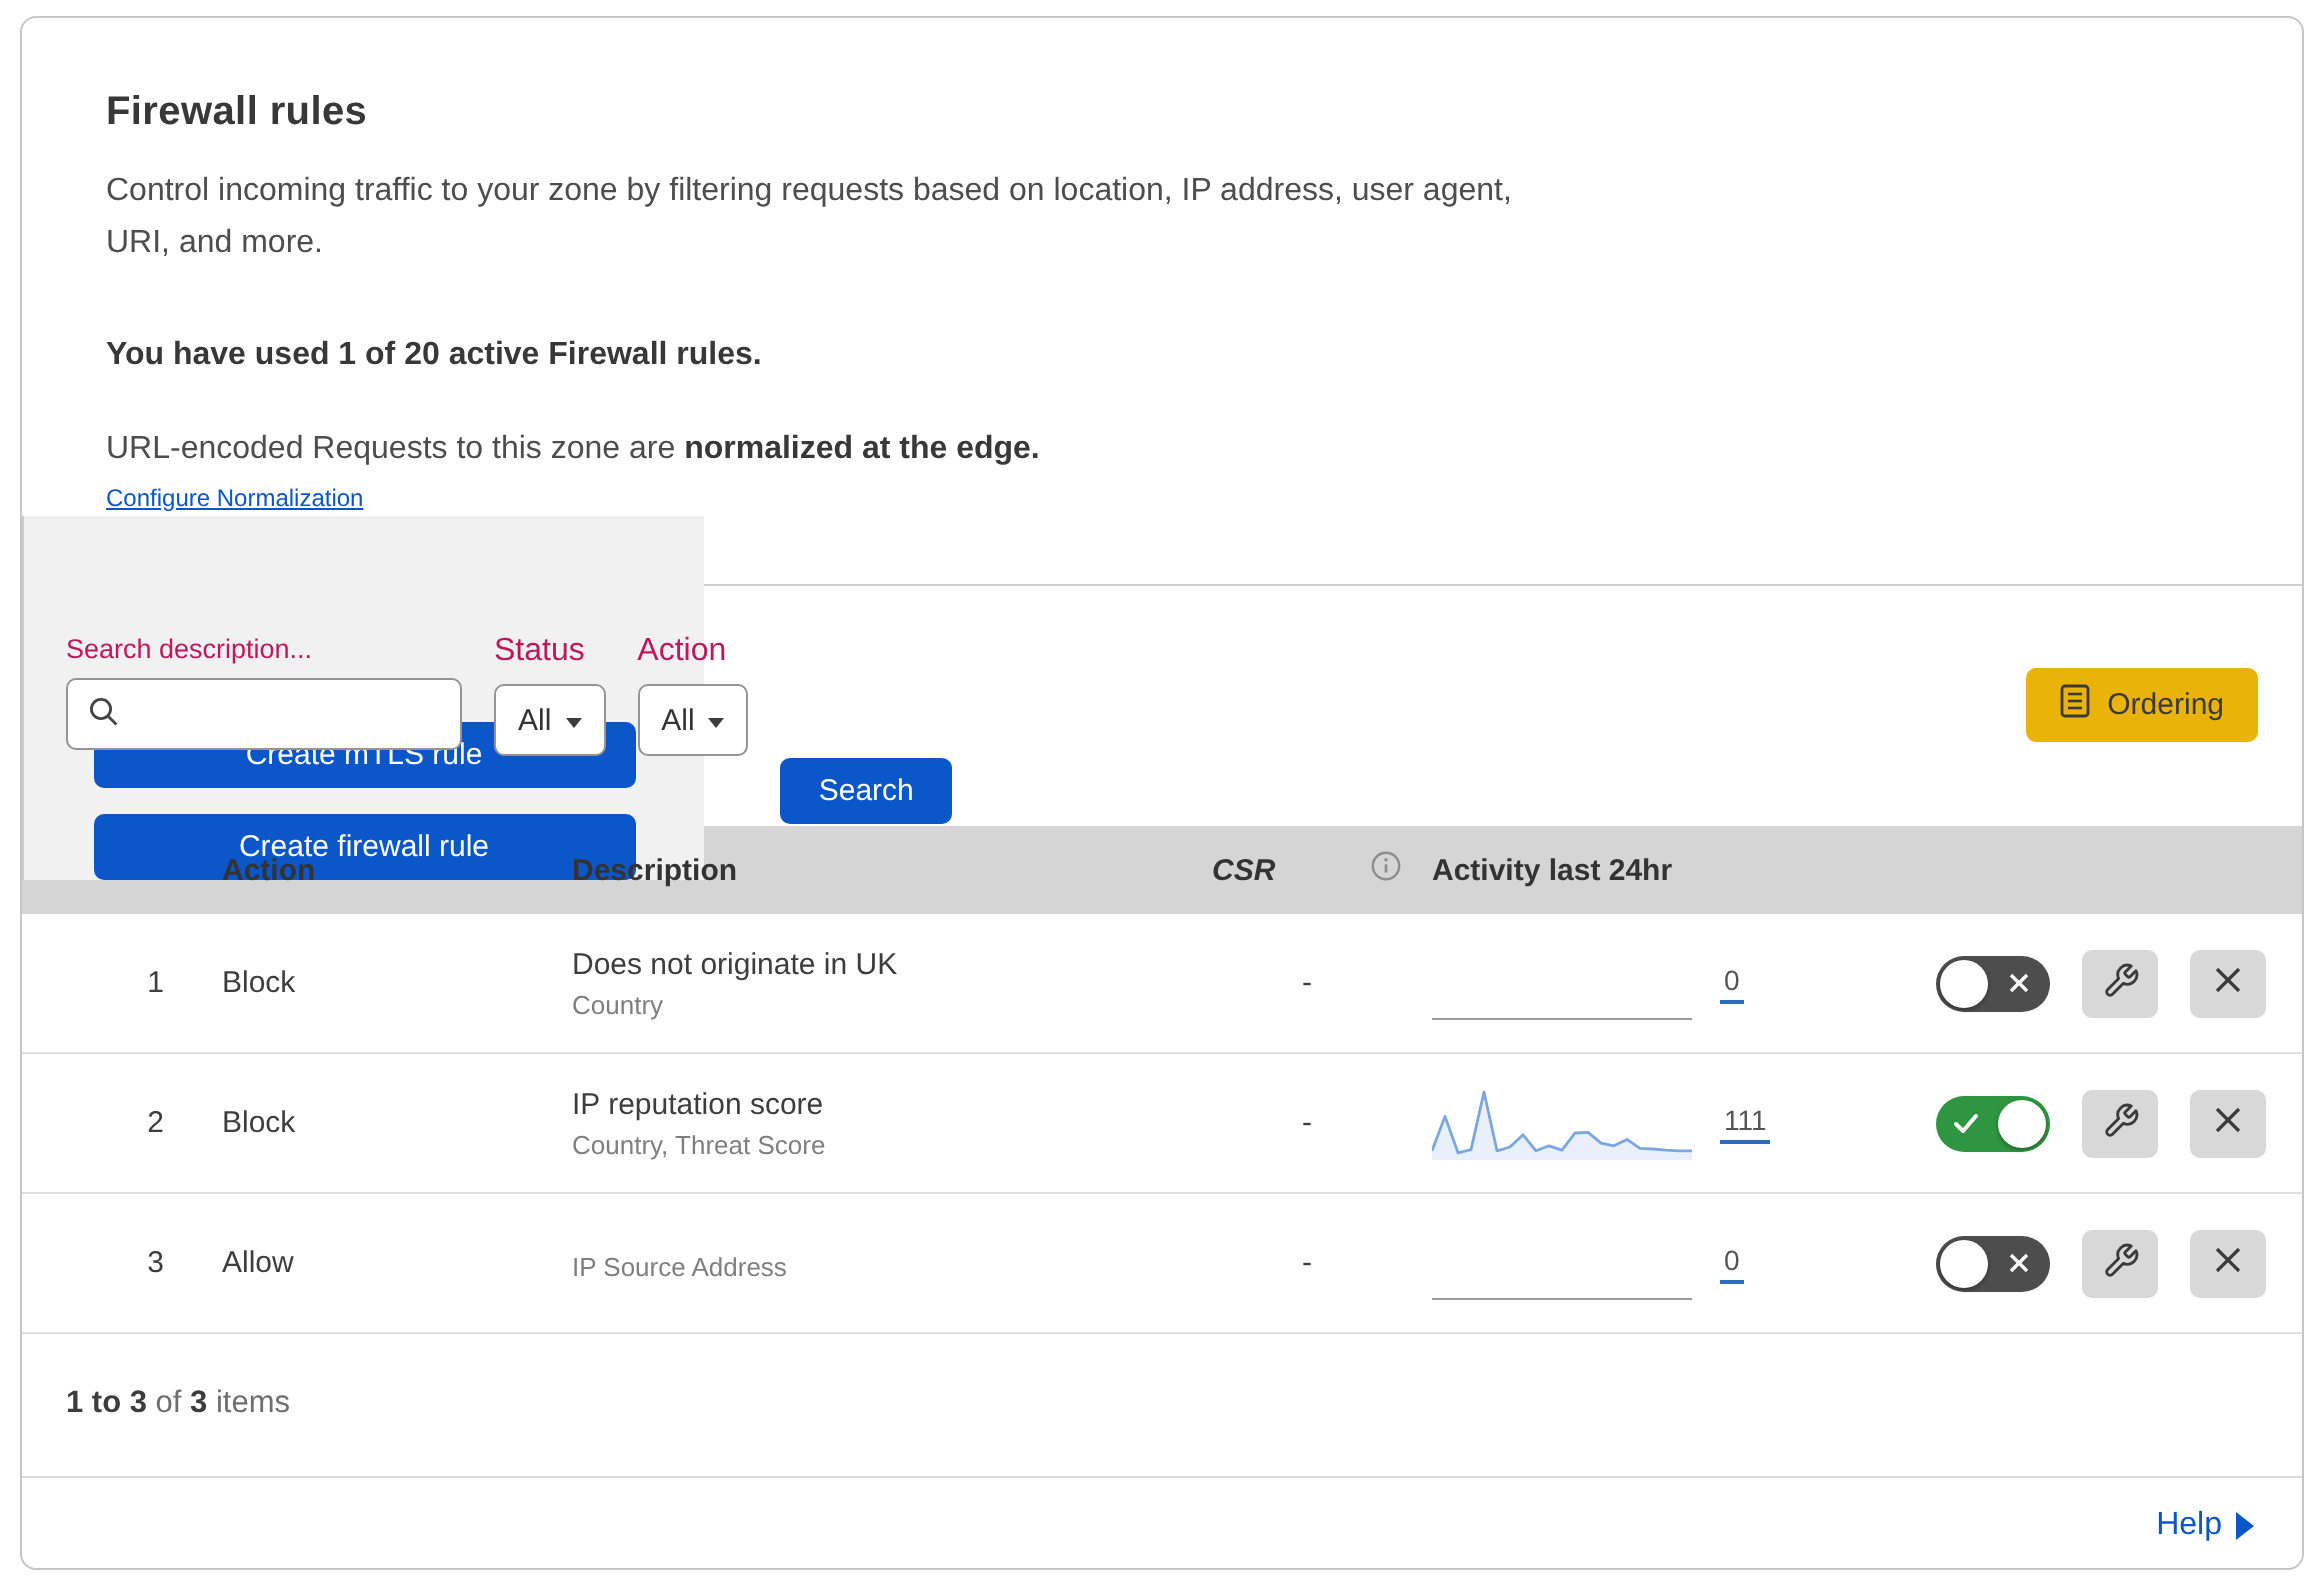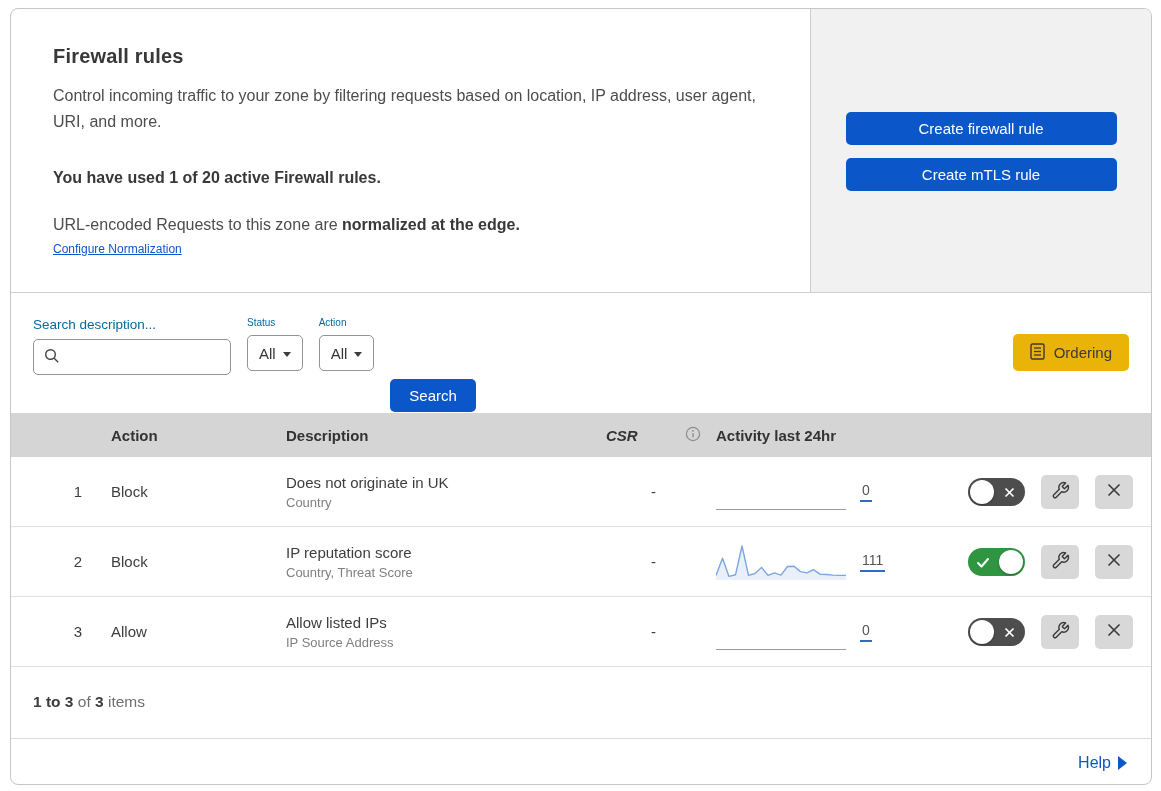--- a/index.html
+++ b/index.html
@@ -3,40 +3,40 @@
 <meta charset="utf-8">
 <style>
   * { margin:0; padding:0; box-sizing:border-box; }
   html,body { width:1161px; height:791px; background:#ffffff;
     font-family:"Liberation Sans", sans-serif; color:#3d3d3d; }
   .card {
     position:absolute; left:10px; top:8px; width:1142px; height:777px;
     background:#fff; border:1px solid #c6c6c6; border-radius:8px; overflow:hidden;
   }
   
-  .header { display:flex; height:284px; border-bottom:1px solid #cfcfcf; }
+  .header { display:flex; height:284px; border-bottom:1px solid #cfcfcf;flex-direction:column; }
   .header-left { flex:1; padding:36px 42px 0 42px; }
   .header-right { width:341px; background:#f1f1f1; border-left:1px solid #cccccc;
     padding-top:103px; display:flex; flex-direction:column; align-items:center; gap:13px; }
   .page-title { font-size:20px; font-weight:600; color:#383838; letter-spacing:.2px; }
   .desc { margin-top:15px; font-size:16px; color:#4d4d4d; line-height:1.65; max-width:715px; }
   .usage { margin-top:33px; font-size:16px; font-weight:700; color:#383838; }
   .norm { margin-top:29px; font-size:16px; color:#4d4d4d; }
   .norm b { color:#383838; }
   .link { display:inline-block; margin-top:8px; font-size:12px; color:#0b57c9;
     text-decoration:underline; cursor:pointer; }
   .btn-primary {
     width:271px; height:33px; background:#0b57c9; color:#fff; border:none;
     border-radius:5px; font-size:15px; font-family:inherit; cursor:pointer; }
   
   .filterbar { position:relative; height:120px; padding:24px 22px 0 22px;
     display:flex; align-items:flex-start; gap:16px; }
   .fgroup { display:flex; flex-direction:column; }
-  .flabel { font-size:13.5px; color:#0369a1; margin-bottom:7px; }
-  .flabel-lg { font-size:10px; }
+  .flabel { font-size:13.5px; color:#be185d; margin-bottom:7px; }
+  .flabel-lg { font-size:16px; }
   .search-box { position:relative; width:198px; height:36px; }
   .search-box input { width:100%; height:100%; border:1px solid #949494; border-radius:5px;
     padding:0 10px 0 36px; font-size:14px; font-family:inherit; color:#333; background:#fff; }
   .search-box .mag { position:absolute; left:11px; top:9px; }
   .select { height:36px; border:1px solid #949494; border-radius:5px; background:#fff;
     display:flex; align-items:center; gap:7px; padding:0 11px; font-size:15px; color:#333;
     cursor:pointer; }
   .caret { width:0; height:0; border-left:4.5px solid transparent;
     border-right:4.5px solid transparent; border-top:5.5px solid #3c3c3c; margin-top:2px; }
   .btn-search { align-self:flex-end; height:33px; margin-bottom:1px; padding:0 19px;
@@ -91,22 +91,22 @@
 
   <div class="header">
     <div class="header-left">
       <div class="page-title">Firewall rules</div>
       <div class="desc">Control incoming traffic to your zone by filtering requests based on location, IP address, user agent, URI, and more.</div>
       <div class="usage">You have used 1 of 20 active Firewall rules.</div>
       <div class="norm"><span>URL-encoded Requests to this zone are </span><b>normalized at the edge.</b></div>
       <a class="link">Configure Normalization</a>
     </div>
     <div class="header-right">
+      <button class="btn-primary">Create mTLS rule</button>
       <button class="btn-primary">Create firewall rule</button>
-      <button class="btn-primary">Create mTLS rule</button>
     </div>
   </div>
 
   <div class="filterbar">
     <div class="fgroup">
       <div class="flabel">Search description...</div>
       <div class="search-box">
         <span class="mag">
           <svg width="16" height="16" viewBox="0 0 16 16">
               <circle cx="6.5" cy="6.5" r="4.8" fill="none" stroke="#444" stroke-width="1.4"></circle>
@@ -241,21 +241,20 @@
             </svg>
         </span>
       </button>
     </div>
   </div>
 
   <div class="tbl-row">
     <div class="cell-num">3</div>
     <div>Allow</div>
     <div class="cell-desc">
-      <div class="d-title">Allow listed IPs</div>
       <div class="d-sub">IP Source Address</div>
     </div>
     <div class="cell-csr">-</div>
     <div class="cell-activity">
       <div class="spark-flat"></div>
       <a class="count-link">0</a>
     </div>
     <div class="cell-controls">
       <div class="toggle toggle--off">
         <span class="knob"></span>

